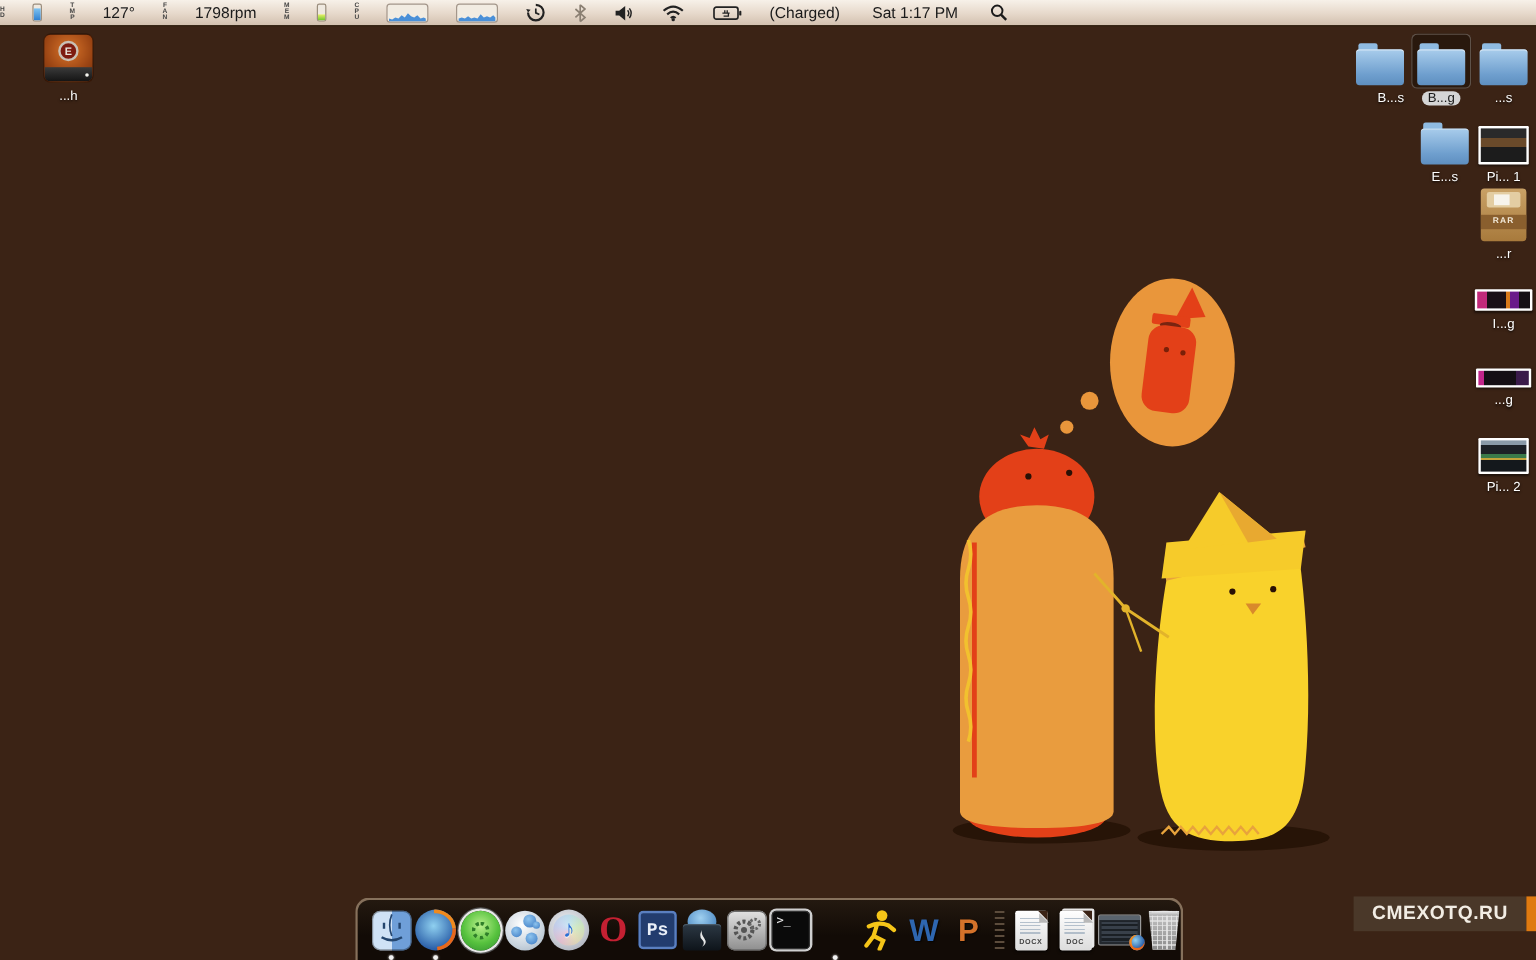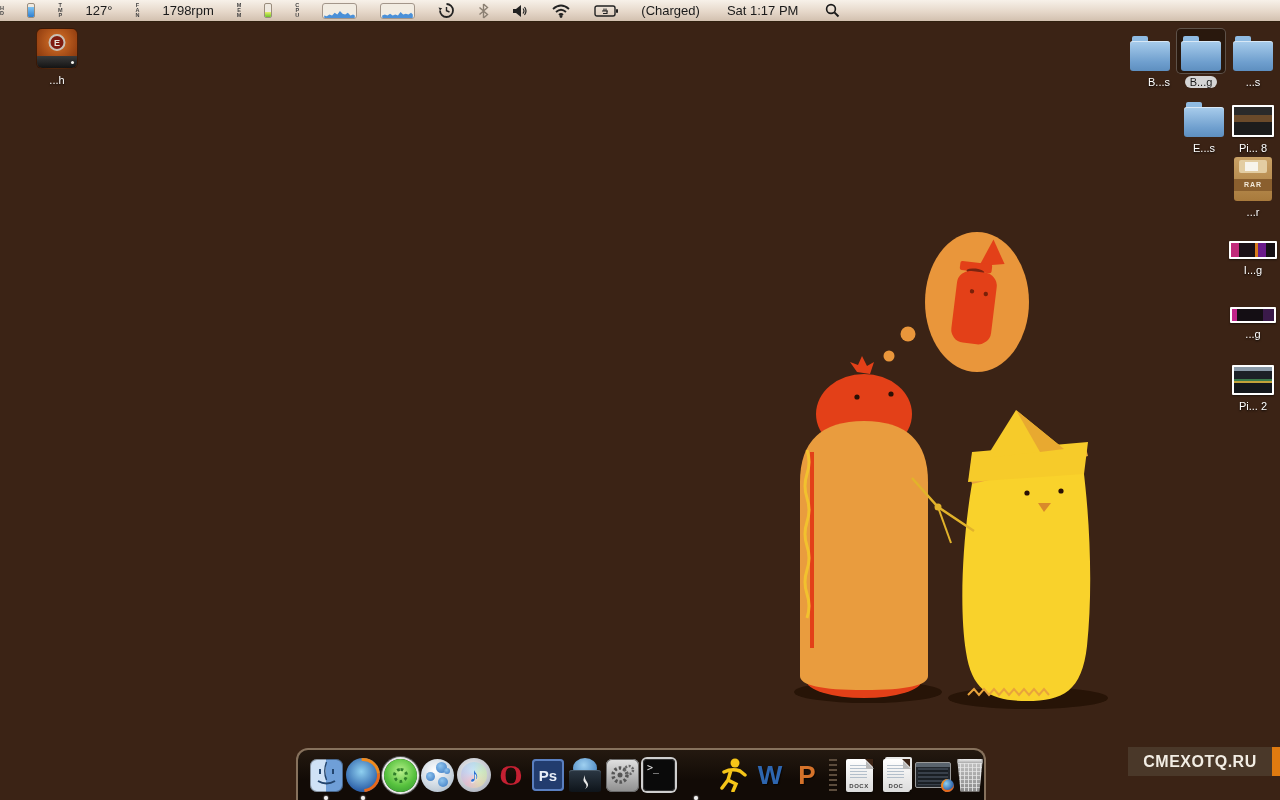--- a/index.html
+++ b/index.html
@@ -110,21 +110,21 @@
   .di-globe i { position:absolute; border-radius:50%; background:radial-gradient(circle at 40% 35%, #8ec4ee, #3a78c2); }
   .di-itunes { width:34px; height:34px; border-radius:50%;
     background:radial-gradient(circle at 45% 40%, #fafafa, #c2c6ce 60%, #9aa0ac); position:relative;
     display:flex; align-items:center; justify-content:center; }
   .di-itunes::before { content:""; position:absolute; inset:4px; border-radius:50%;
     background:conic-gradient(#9fd8f0,#c8f0a8,#f0e0a0,#f0b0c8,#b0c0f0,#9fd8f0); opacity:.55; }
   .di-itunes span { position:relative; color:#2a6fd4; font-size:20px; font-weight:bold; text-shadow:0 1px 1px #fff; }
   .di-opera { font-size:30px; font-weight:bold; color:#c42032; font-family:"Liberation Serif", serif; line-height:1; }
   .di-ps { width:32px; height:32px; border-radius:4px; background:#223c6e;
     box-shadow:inset 0 0 0 2px #5a7fc0; color:#e8eef8; font-size:15px; font-weight:bold;
-    display:flex; align-items:center; justify-content:center; }
+    display:flex; align-items:center; justify-content:center;font-family:Liberation Mono, monospace; }
   .di-darkbox { width:34px; height:34px; position:relative; }
   .di-darkbox .sphere { position:absolute; top:0; left:5px; width:24px; height:20px; border-radius:50%;
     background:radial-gradient(circle at 45% 35%, #9fd0f0, #3a78b8); }
   .di-darkbox .box { position:absolute; bottom:0; left:1px; width:32px; height:22px; border-radius:3px;
     background:linear-gradient(#2c3844,#0e141a); box-shadow:inset 0 1px 0 #4a5a68; }
   .di-darkbox svg { position:absolute; bottom:1px; left:8px; }
   .di-prefs { width:33px; height:33px; border-radius:6px;
     background:linear-gradient(#e2e2e2,#8e8e8e); box-shadow:inset 0 0 0 1px #6a6a6a;
     display:flex; align-items:center; justify-content:center; }
   .di-terminal { width:32px; height:32px; border-radius:4px; background:#0a0a0a;
@@ -332,21 +332,21 @@
     </div>
   <div class="dlabel">E...s</div>
 </div>
 
 <div class="dicon" style="left:1226px; top:94px;">
   <div class="ibox">
     <div class="thumb" style="width:42px;height:32px;">
       <div class="inner" style="background:linear-gradient(#2a2a2a 0 30%, #6a4a2a 30% 55%, #1c1c1c 55%);"></div>
     </div>
   </div>
-  <div class="dlabel">Pi... 8</div>
+  <div class="dlabel">Pi... 1</div>
 </div>
 
 <div class="dicon" style="left:1226px; top:158px;">
   <div class="ibox">
     <div class="rar-icon">
       <span class="flap"></span>
         <span class="doc"></span>
       <span class="band">RAR</span>
     </div>
   </div>

